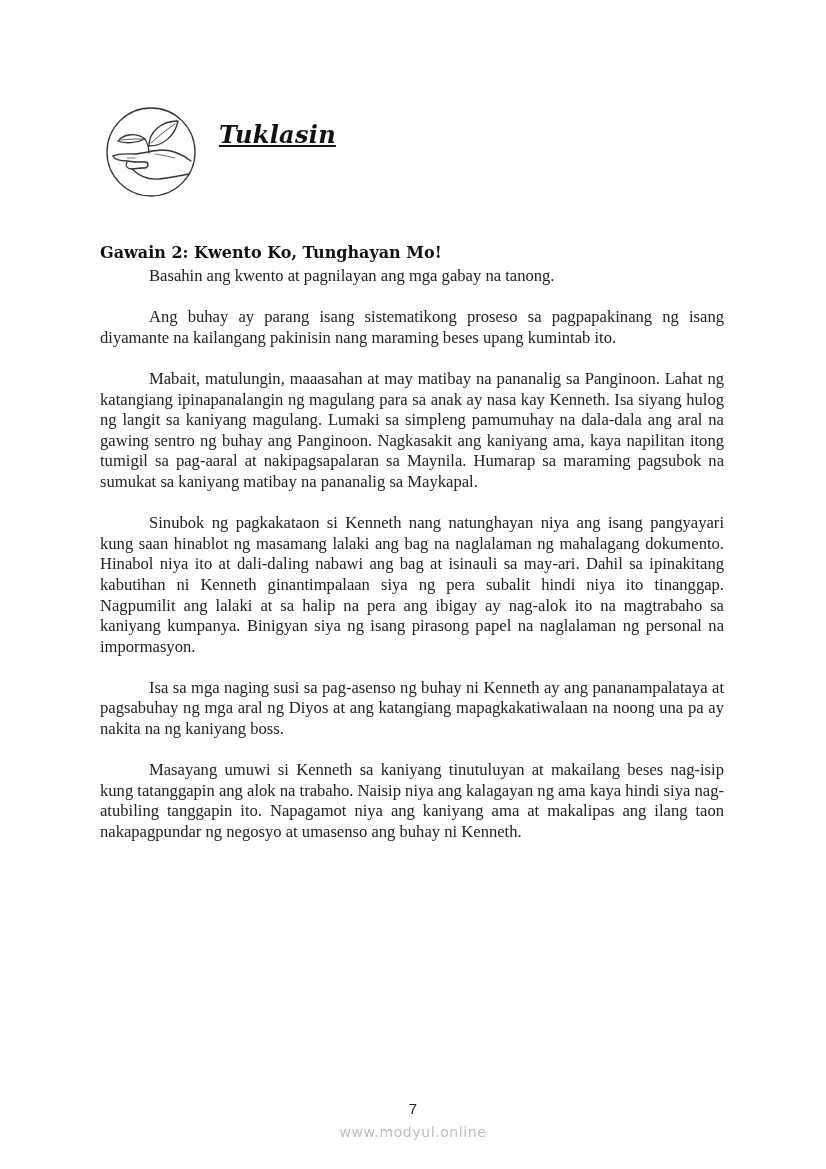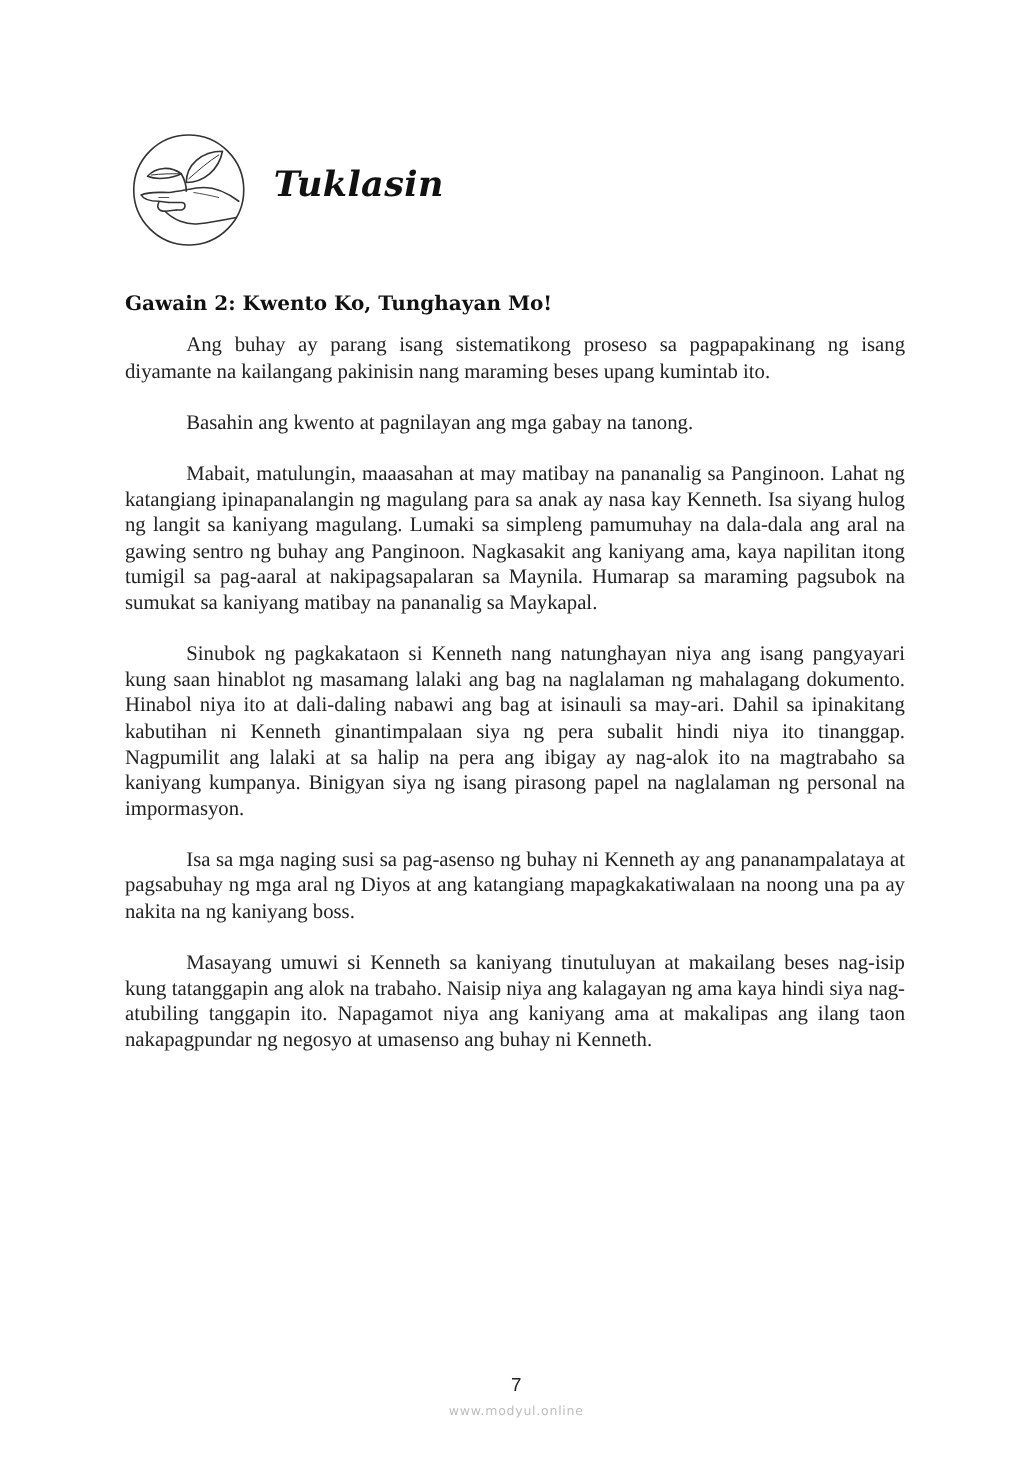--- a/index.html
+++ b/index.html
@@ -1,24 +1,24 @@
 <!DOCTYPE html>
 <html><head>
   <meta charset="utf-8">
   <style>
     html, body { margin: 0; padding: 0; background: #ffffff; }
     body { width: 826px; height: 1169px; position: relative; overflow: hidden; color: #1a1a1a; }
     .page { position: absolute; left: 0; top: 0; width: 826px; height: 1169px; background: #fff; }
     .section-icon { position: absolute; left: 105px; top: 106px; width: 92px; height: 92px; }
-    .section-title { position: absolute; left: 219px; top: 131px; font-family: "DejaVu Serif", serif; font-weight: bold; font-style: italic; font-size: 28px; color: #111; letter-spacing: 0.3px; }
-    .activity-title { position: absolute; left: 100px; top: 233px; font-family: "DejaVu Serif", serif; font-weight: bold; font-size: 16px; color: #111; }
+    .section-title { position: absolute; left: 219px; top: 120px; font-family: "DejaVu Serif", serif; font-weight: bold; font-style: italic; font-size: 24px; color: #111; letter-spacing: 0.3px; text-decoration: underline; }
+    .activity-title { position: absolute; left: 100px; top: 243px; font-family: "DejaVu Serif", serif; font-weight: bold; font-size: 16px; color: #111; }
     .body { position: absolute; left: 100px; top: 266px; width: 624px; font-family: "Liberation Serif", serif; font-size: 16.6px; line-height: 20.6px; color: #222; }
     .body p { margin: 0 0 20.6px 0; text-align: justify; text-indent: 49px; }
     .page-number { position: absolute; left: 0; width: 826px; top: 1100px; text-align: center; font-family: "Liberation Sans", sans-serif; font-size: 15px; color: #222; }
-    .watermark { position: absolute; left: 0; width: 826px; top: 1124px; text-align: center; font-family: "DejaVu Sans", sans-serif; font-size: 10px; color: #bdbdbd; letter-spacing: 0.6px; }
+    .watermark { position: absolute; left: 0; width: 826px; top: 1124px; text-align: center; font-family: "DejaVu Sans", sans-serif; font-size: 14px; color: #bdbdbd; letter-spacing: 0.6px; }
   </style>
 </head>
 <body>
 
 <div class="page">
 
   <div class="section-icon">
     <svg width="92" height="92" viewBox="0 0 92 92" fill="none" stroke="#333" stroke-width="1.3" stroke-linecap="round" stroke-linejoin="round">
       <circle cx="46" cy="46" r="44"></circle>
 
@@ -38,22 +38,22 @@
       <path d="M22 52 L30 52" stroke-width="0.7"></path>
       <path d="M50 48 C56 49 62 50 70 52" stroke-width="0.7"></path>
     </svg>
   </div>
 
   <div class="section-title">Tuklasin</div>
 
   <div class="activity-title">Gawain 2: Kwento Ko, Tunghayan Mo!</div>
 
   <div class="body">
+    <p>Basahin ang kwento at pagnilayan ang mga gabay na tanong.</p>
     <p>Ang buhay ay parang isang sistematikong proseso sa pagpapakinang ng isang diyamante na kailangang pakinisin nang maraming beses upang kumintab ito.</p>
-    <p>Basahin ang kwento at pagnilayan ang mga gabay na tanong.</p>
     <p>Mabait, matulungin, maaasahan at may matibay na pananalig sa Panginoon. Lahat ng katangiang ipinapanalangin ng magulang para sa anak ay nasa kay Kenneth. Isa siyang hulog ng langit sa kaniyang magulang. Lumaki sa simpleng pamumuhay na dala-dala ang aral na gawing sentro ng buhay ang Panginoon. Nagkasakit ang kaniyang ama, kaya napilitan itong tumigil sa pag-aaral at nakipagsapalaran sa Maynila. Humarap sa maraming pagsubok na sumukat sa kaniyang matibay na pananalig sa Maykapal.</p>
     <p>Sinubok ng pagkakataon si Kenneth nang natunghayan niya ang isang pangyayari kung saan hinablot ng masamang lalaki ang bag na naglalaman ng mahalagang dokumento. Hinabol niya ito at dali-daling nabawi ang bag at isinauli sa may-ari. Dahil sa ipinakitang kabutihan ni Kenneth ginantimpalaan siya ng pera subalit hindi niya ito tinanggap. Nagpumilit ang lalaki at sa halip na pera ang ibigay ay nag-alok ito na magtrabaho sa kaniyang kumpanya. Binigyan siya ng isang pirasong papel na naglalaman ng personal na impormasyon.</p>
     <p>Isa sa mga naging susi sa pag-asenso ng buhay ni Kenneth ay ang pananampalataya at pagsabuhay ng mga aral ng Diyos at ang katangiang mapagkakatiwalaan na noong una pa ay nakita na ng kaniyang boss.</p>
     <p>Masayang umuwi si Kenneth sa kaniyang tinutuluyan at makailang beses nag-isip kung tatanggapin ang alok na trabaho. Naisip niya ang kalagayan ng ama kaya hindi siya nag-atubiling tanggapin ito. Napagamot niya ang kaniyang ama at makalipas ang ilang taon nakapagpundar ng negosyo at umasenso ang buhay ni Kenneth.</p>
   </div>
 
   <div class="page-number">7</div>
   <div class="watermark">www.modyul.online</div>
 
 </div>

